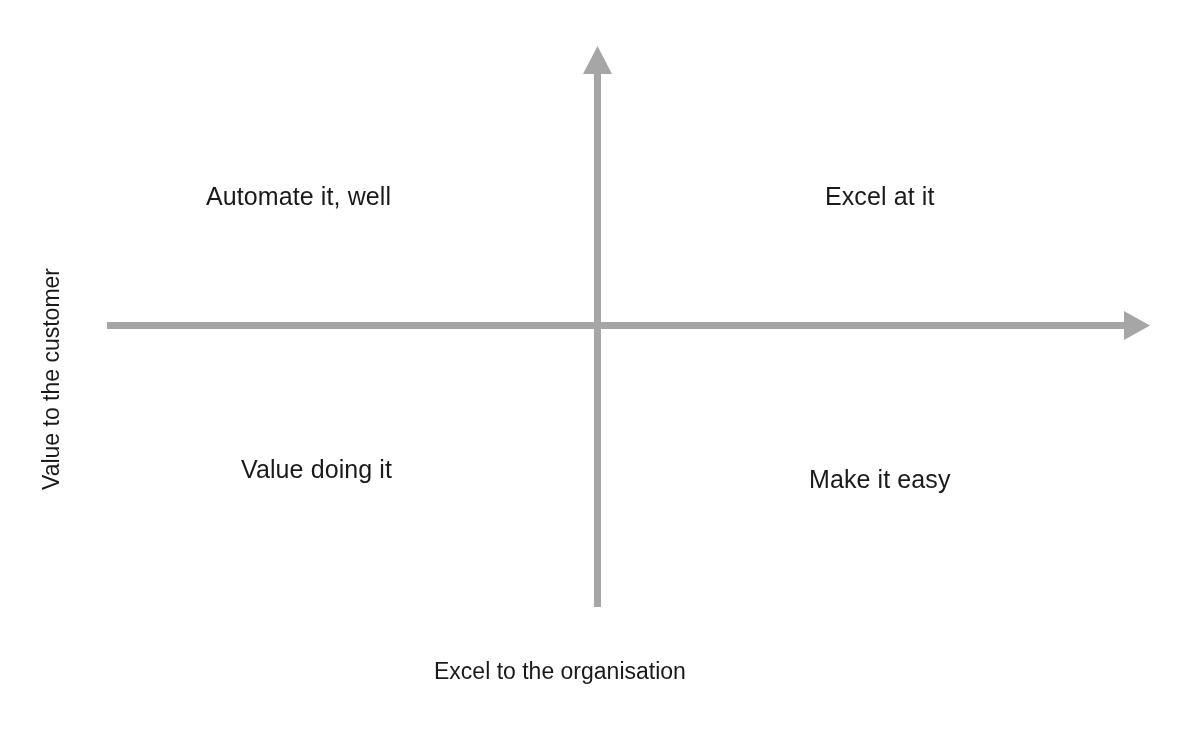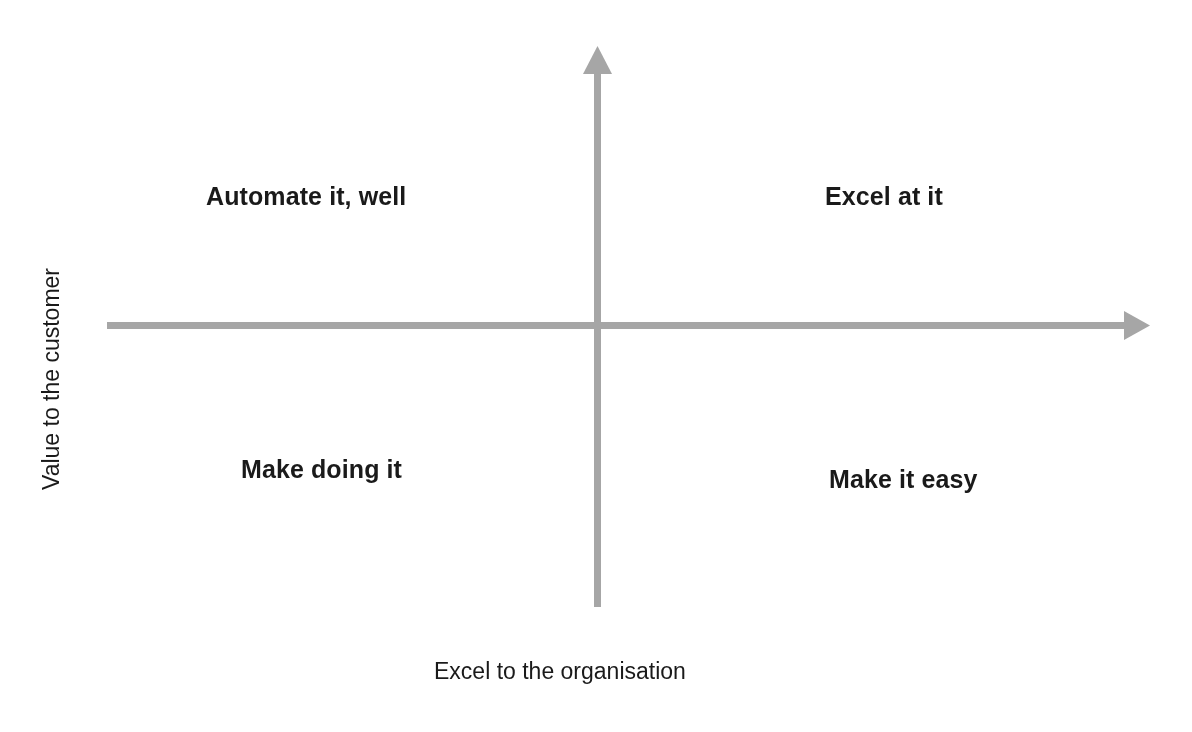--- a/index.html
+++ b/index.html
@@ -29,30 +29,30 @@
     left: 0;
     top: 0;
     width: 1192px;
     height: 732px;
   }
 
   
   .quadrant-label {
     position: absolute;
     font-size: 25px;
-    font-weight: 700;
+    font-weight: 400;
     letter-spacing: 0.1px;
     color: #1a1a1a;
     white-space: nowrap;
     line-height: 1;
   }
   .q-top-left     { left: 206px; top: 184px; }
   .q-top-right    { left: 825px; top: 184px; }
   .q-bottom-left  { left: 241px; top: 457px; }
-  .q-bottom-right { left: 809px; top: 467px; margin-left: 20px; }
+  .q-bottom-right { left: 809px; top: 467px; }
 
   
   #x-axis-title {
     position: absolute;
     left: 434px;
     top: 660px;
     font-size: 23px;
     font-weight: 400;
     color: #1a1a1a;
     white-space: nowrap;
@@ -87,21 +87,21 @@
 
     <line x1="597.5" y1="607" x2="597.5" y2="62" width="7" stroke="#a6a6a6" stroke-width="7" stroke-linecap="butt"></line>
 
     <polygon points="583,74 597.5,46 612,74" fill="#a6a6a6"></polygon>
   </svg>
 
   <div class="quadrant-label q-top-left">Automate it, well</div>
 
   <div class="quadrant-label q-top-right">Excel at it</div>
 
-  <div class="quadrant-label q-bottom-left">Make doing it</div>
+  <div class="quadrant-label q-bottom-left">Value doing it</div>
 
   <div class="quadrant-label q-bottom-right">Make it easy</div>
 
   <div id="x-axis-title">Excel to the organisation</div>
 
   <div id="y-axis-title">Value to the customer</div>
 
 </div>
 
 </body></html>

